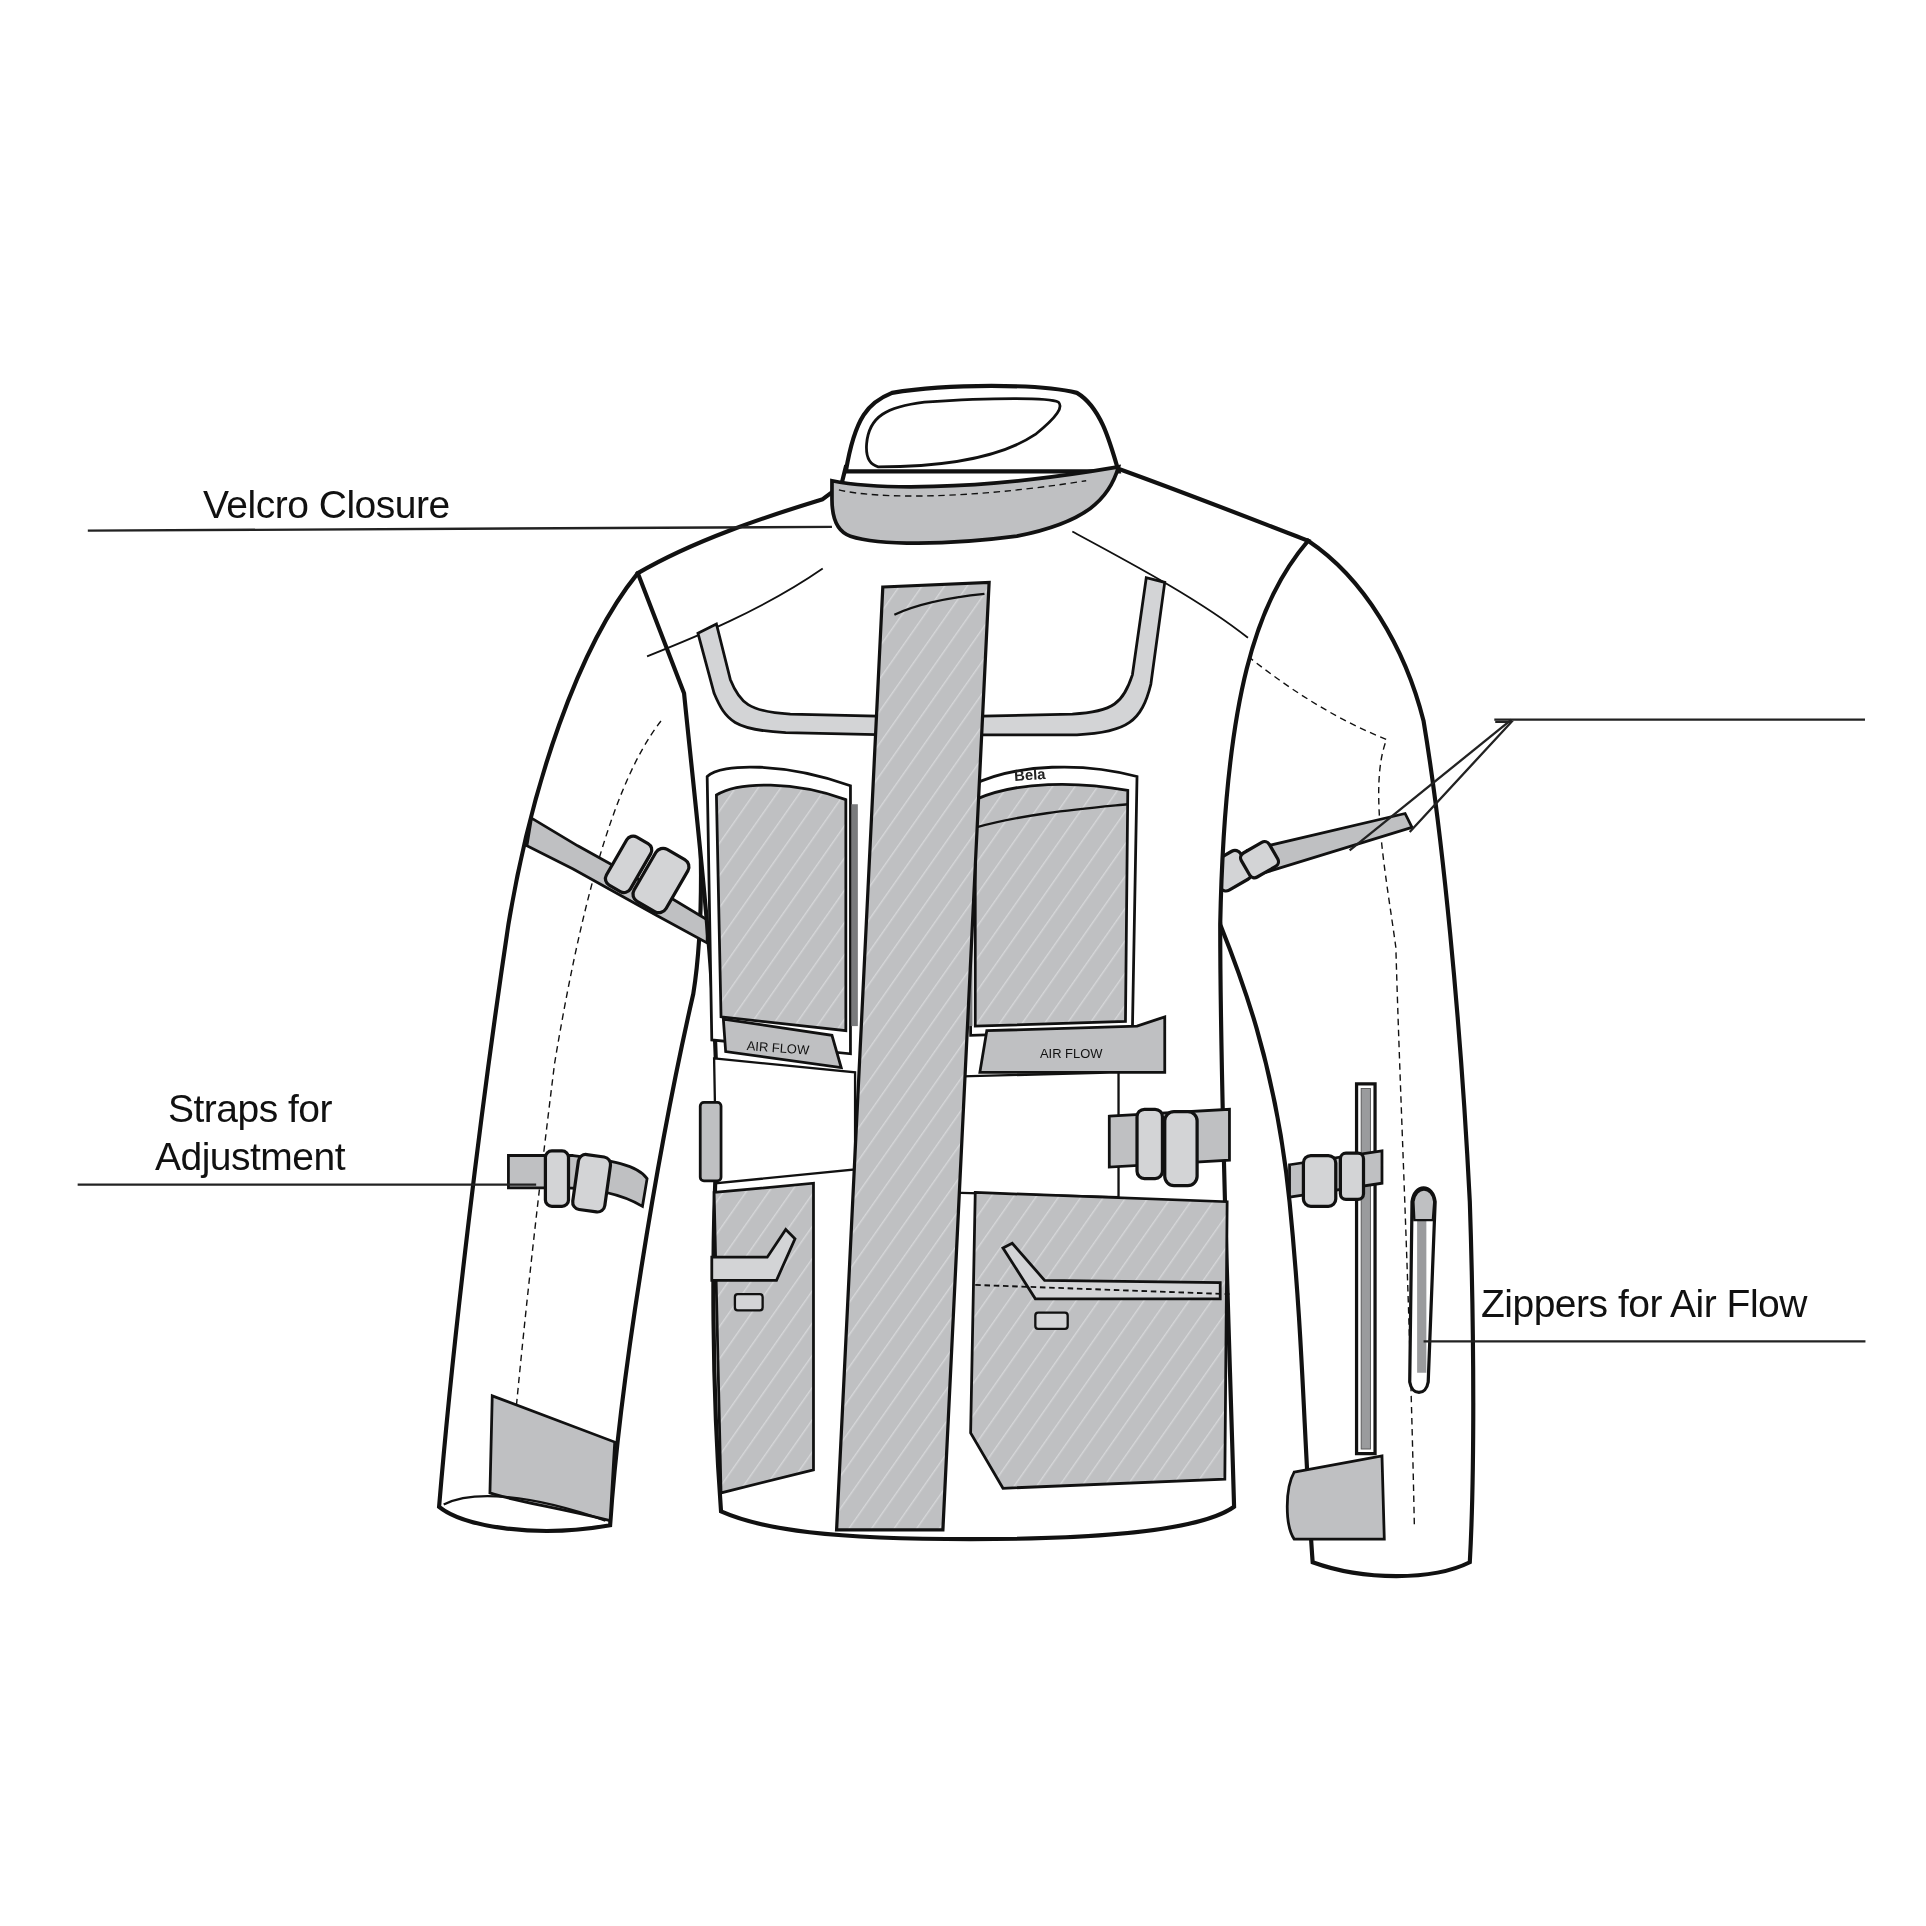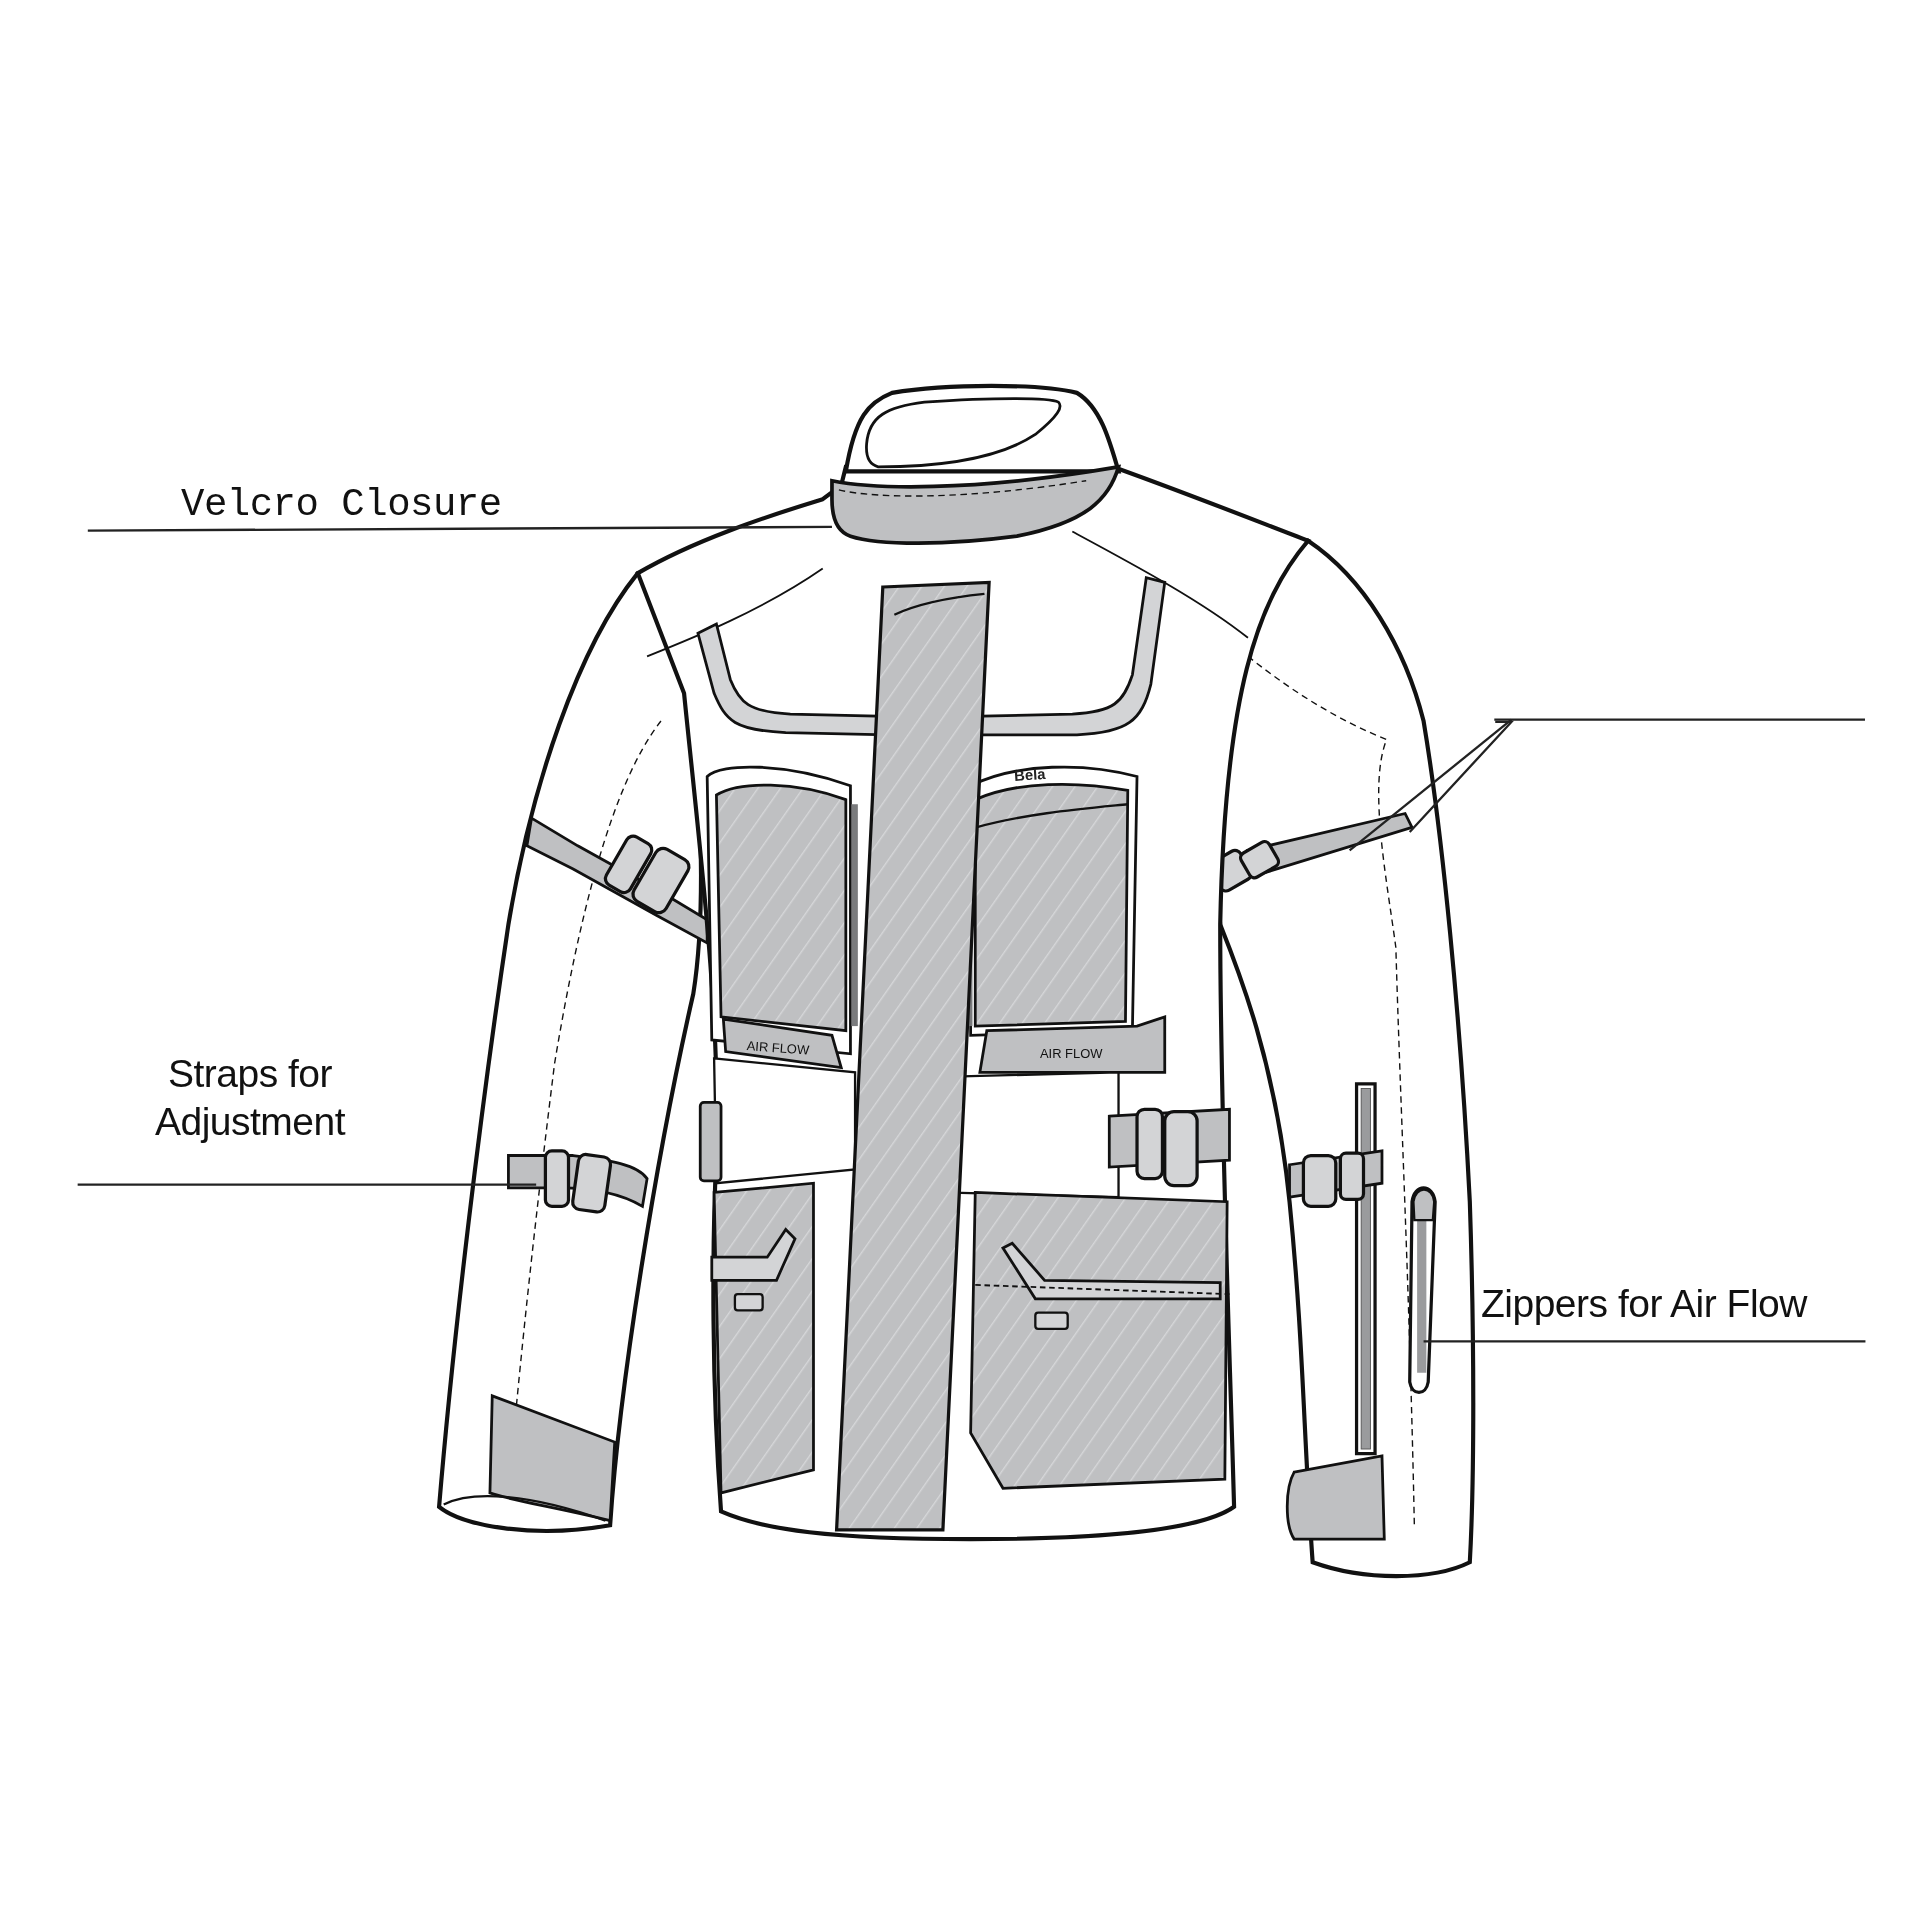--- a/index.html
+++ b/index.html
@@ -147,28 +147,28 @@
   <g stroke="#222" stroke-width="5" fill="none">
     <path d="M190 1148 L1800 1140"></path>
     <path d="M3235 1562 L3270 1562 L3050 1800" transform="translate(0,0)"></path>
     <path d="M3233 1557 L4035 1557"></path>
     <path d="M3270 1557 L2920 1840"></path>
     <path d="M168 2563 L1160 2563"></path>
     <path d="M3080 2902 L4036 2902"></path>
   </g>
 </svg>
 
-<div class="callout-label" style="left:181px; top:481px;font-family:Liberation Mono, monospace;">
+<div class="callout-label" style="left:203px; top:481px;">
   <span>Velcro Closure</span>
 </div>
 
 <div class="callout-label" style="left:1498px; top:617px; width:379px;">
 </div>
 
-<div class="callout-label" style="left:125px; top:1050px; width:250px;">
+<div class="callout-label" style="left:125px; top:1085px; width:250px;">
   <span>Straps for</span>
   <span>Adjustment</span>
 </div>
 
 <div class="callout-label" style="left:1481px; top:1280px;">
   <span>Zippers for Air Flow</span>
 </div>
 
 
 </body></html>

